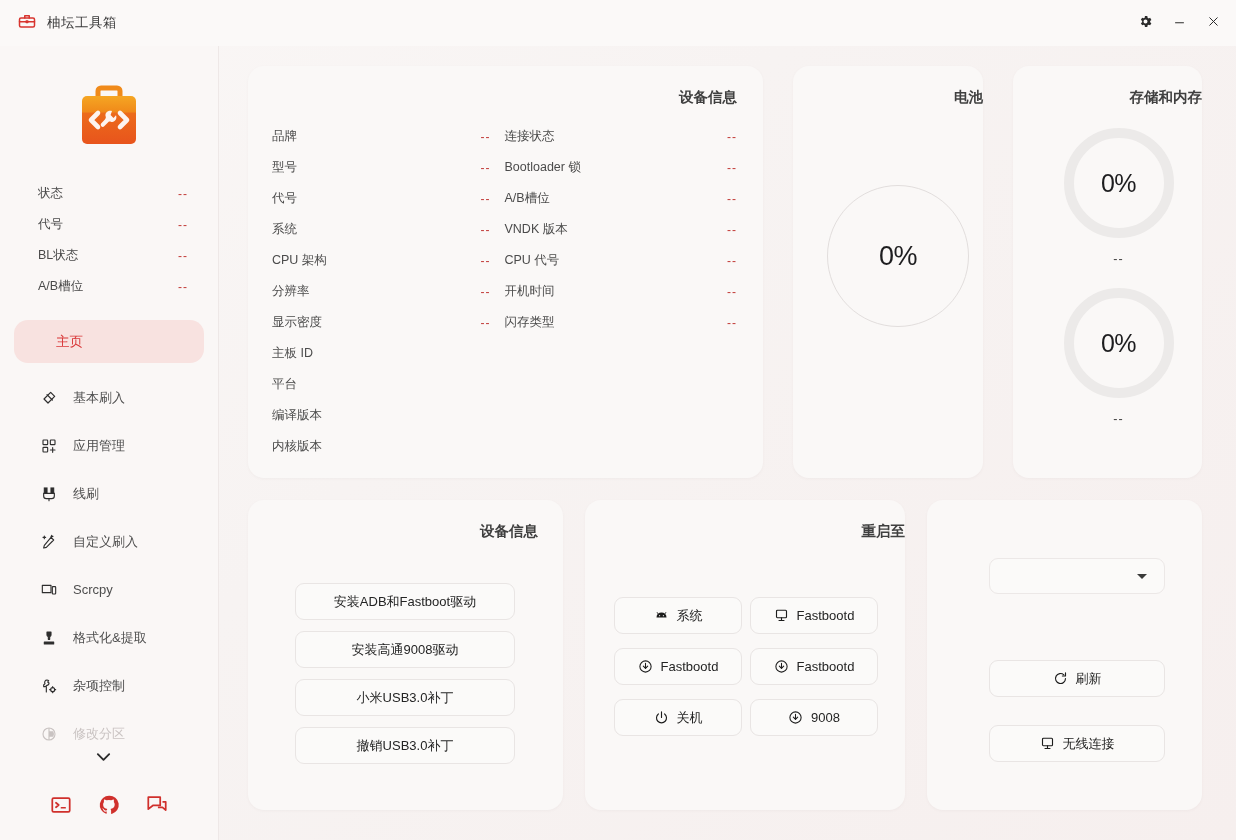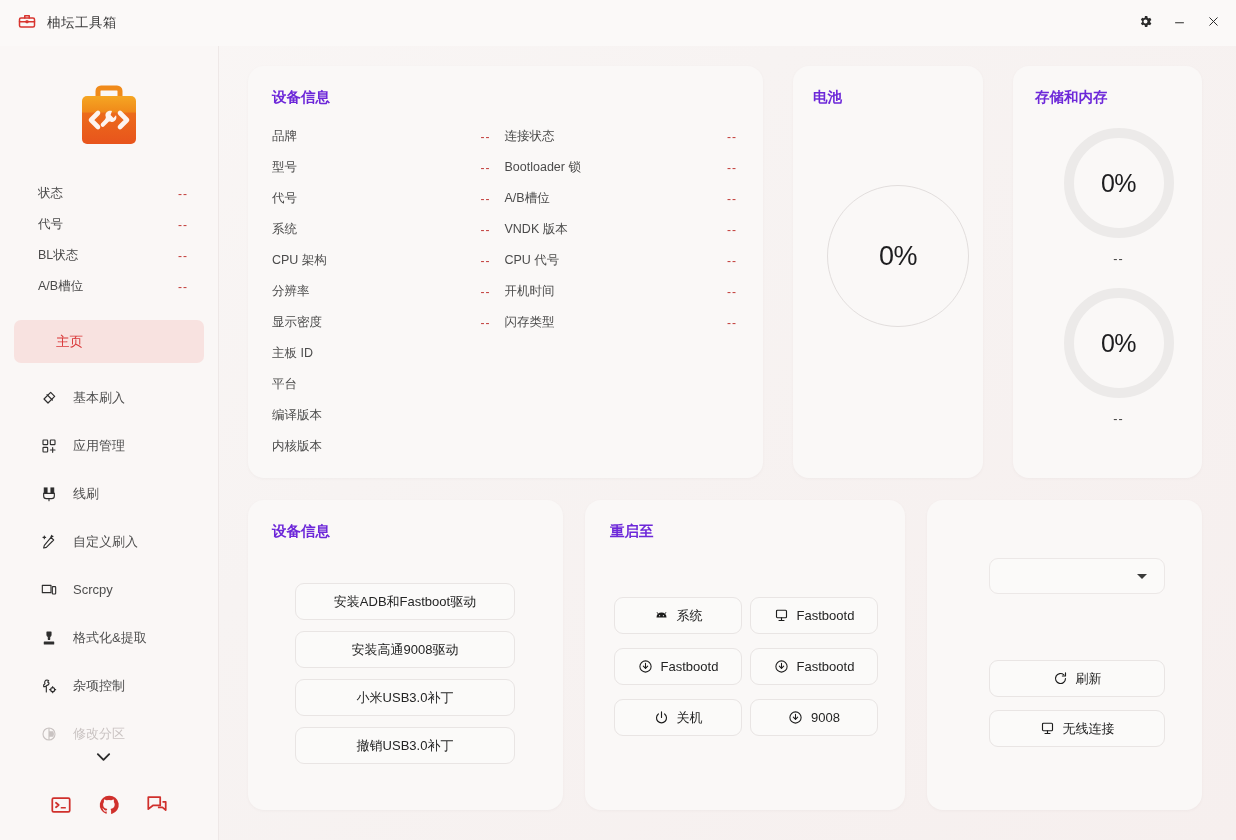--- a/index.html
+++ b/index.html
@@ -34,21 +34,21 @@
   .logo-wrap { padding:34px 0 12px; display:flex; justify-content:center; }
   .logo { width:76px; height:72px; position:relative; }
   .status-list { padding:14px 30px 0 38px; }
   .status-row { display:flex; justify-content:space-between; align-items:center;
                 font-size:12.5px; height:31px; }
   .status-k { color:#4a4a4a; }
   .status-v { color:#c23b38; letter-spacing:1px; font-size:12px; }
 
   .nav { margin-top:18px; padding:0 14px; flex:1; overflow:hidden; position:relative; }
   .nav-item { display:flex; align-items:center; gap:16px; height:35px; margin-bottom:13px;
-              padding:0 0 0 26px; border-radius:7px; font-size:13px; color:#4e4e4e;
+              padding:0 0 0 26px; border-radius:14px; font-size:13px; color:#4e4e4e;
               cursor:pointer; }
   .nav-item .ico { width:17px; height:17px; display:flex; align-items:center; justify-content:center;
                    flex:0 0 17px; color:#2e2e2e; }
   .nav-item.active { background:#f8e2e0; color:#d9393a; justify-content:flex-start;
                      padding-left:42px; height:43px; margin-bottom:17px; font-size:13.5px; }
   .nav-item.dim { color:#c9c3c2; }
   .nav-item.dim .ico { color:#c9c3c2; }
   .nav-chevron { position:absolute; left:95px; bottom:3px; color:#2a2a2a; }
 
   .sb-footer { height:70px; display:flex; align-items:center; gap:26px;
@@ -57,21 +57,21 @@
                    align-items:center; justify-content:center; }
 
   
   .main { flex:1; padding:20px 34px 0 29px; display:flex; flex-direction:column; gap:22px;
           min-width:0; }
   .row1 { display:flex; gap:30px; height:412px; }
   .row2 { display:flex; gap:22px; flex:1; padding-bottom:30px; }
 
   .card { background:#faf8f7; border-radius:16px; box-shadow:0 1px 3px rgba(120,100,100,.05);
           position:relative; }
-  .card-title { font-size:14.5px; color:#6d28d9; font-weight:bold; }
+  .card-title { font-size:14.5px; color:#404040; font-weight:bold;text-align:right; }
 
   
   .c-info { flex:0 0 515px; padding:22px 26px 18px 24px; }
   .info-grid { margin-top:14px; display:grid; grid-template-columns:1fr 1fr; column-gap:0; }
   .info-row { display:flex; align-items:center; height:31px; font-size:12.5px; }
   .info-row .k { color:#4b4b4b; flex:1; }
   .info-row .v { color:#c23b38; letter-spacing:1px; font-size:12px; padding-right:14px; }
   .info-col-r .info-row .v { padding-right:0; }
 
   
@@ -103,21 +103,21 @@
   .c-reb { flex:0 0 320px; padding:22px 0 0 25px; }
   .reb-grid { margin-top:56px; display:grid; grid-template-columns:128px 128px; gap:14px 8px;
               padding-left:4px; }
 
   
   .c-dev { flex:1; padding:22px 0 0 23px; }
   .dev-inner { padding:0 37px 0 39px; }
   .select { margin-top:36px; height:36px; border:1px solid #ece8e7; border-radius:9px;
             background:#fbfaf9; display:flex; align-items:center; justify-content:flex-end;
             padding-right:17px; cursor:pointer; font-size:12.5px; color:#333; }
-  .dev-btns { margin-top:66px; display:flex; flex-direction:column; gap:13px; }
+  .dev-btns { margin-top:66px; display:flex; flex-direction:column; gap:28px; }
 
   .caret { width:0; height:0; border-left:5px solid transparent; border-right:5px solid transparent;
            border-top:5px solid #3a3a3a; }
 </style>
 </head>
 <body>
 
 <div id="app">
 
   <div class="titlebar">

